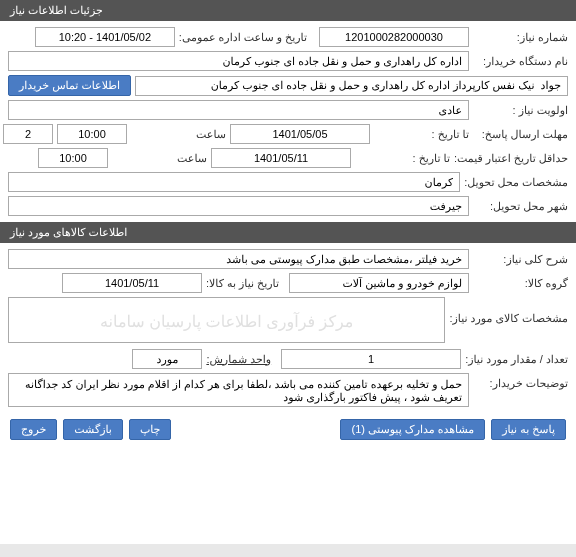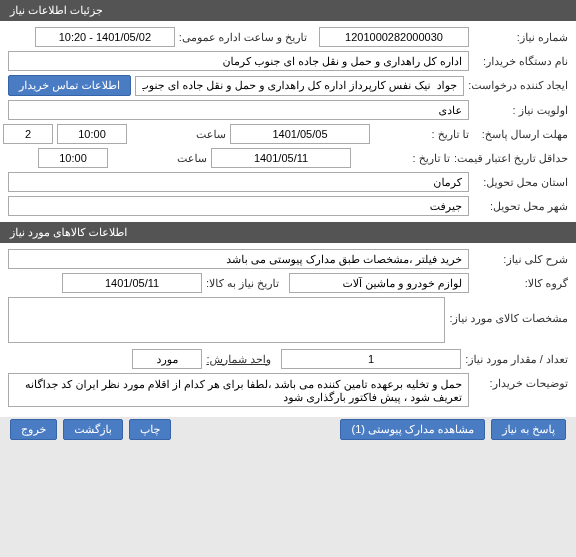--- a/index.html
+++ b/index.html
@@ -11,21 +11,21 @@
       font-family: Tahoma, Arial, sans-serif;
       font-size: 11px;
       background: #e8e8e8;
       width: 576px;
       height: 557px;
       overflow: hidden;
     }
     .app {
       background: #fff;
       width: 576px;
-      height: 417px;
+      height: 544px;
     }
     .header-bar {
       background: #545454;
       color: #fff;
       padding: 4px 10px;
       font-size: 11px;
       display: flex;
       justify-content: flex-end;
     }
     .form-row {
@@ -139,21 +139,20 @@
       <span class="label" style="min-width:auto;padding-right:8px;">تاریخ و ساعت اداره عمومی:</span>
       <input class="input input-date" readonly="" value="1401/05/02 - 10:20" style="">
     </div>
 
     <div class="form-row row-tight">
       <span class="label">نام دستگاه خریدار:</span>
       <input class="input input-wide" readonly="" value="اداره کل راهداری و حمل و نقل جاده ای جنوب کرمان" style="">
     </div>
 
     <div class="form-row row-tight">
-      <span class="label">ایجاد کننده درخواست:</span>
       <input class="input input-wide" readonly="" value="جواد  نیک نفس کارپرداز اداره کل راهداری و حمل و نقل جاده ای جنوب کرمان" style="">
       <button class="btn">اطلاعات تماس خریدار</button>
     </div>
 
     <div class="form-row row-tight">
       <span class="label">اولویت نیاز :</span>
       <input class="input input-wide" readonly="" value="عادی" style="">
     </div>
 
     <div class="form-row row-tight">
@@ -168,21 +167,21 @@
 
     <div class="form-row row-tight">
       <span class="label">حداقل تاریخ اعتبار قیمت:</span>
       <span class="label label-sm">تا تاریخ :</span>
       <input class="input input-date" readonly="" value="1401/05/11" style="">
       <span class="label label-sm">ساعت</span>
       <input class="input input-time" readonly="" value="10:00" style="">
     </div>
 
     <div class="form-row row-tight">
-      <span class="label">استان محل تحویل:</span>
+      <span class="label">مشخصات محل تحویل:</span>
       <input class="input input-wide" readonly="" value="کرمان" style="">
     </div>
 
     <div class="form-row row-tight">
       <span class="label">شهر محل تحویل:</span>
       <input class="input input-wide" readonly="" value="جیرفت" style="">
     </div>
   </div>
 
   <div class="header-bar">
@@ -199,20 +198,21 @@
       <span class="label">گروه کالا:</span>
       <input class="input" style="width: 180px; text-align: right;" readonly="" value="لوازم خودرو و ماشین آلات">
       <span class="label" style="min-width:auto;padding-right:6px;">تاریخ نیاز به کالا:</span>
       <input class="input input-date" readonly="" value="1401/05/11" style="">
     </div>
 
     <div class="form-row row-tight" style="align-items:flex-start;">
       <span class="label" style="padding-top:15px;">مشخصات کالای مورد نیاز:</span>
       <div class="textarea-wm" style="flex:1;">
         <textarea class="textarea" rows="3" readonly="" style=""></textarea>
+        <div class="watermark">مرکز فرآوری اطلاعات پارسیان سامانه</div>
       </div>
     </div>
 
     <div class="form-row row-tight">
       <span class="label">تعداد / مقدار مورد نیاز:</span>
       <input class="input" style="width: 180px; text-align: center;" readonly="" value="1">
       <span class="label" style="min-width:auto;padding-right:6px;text-decoration:underline;">واحد شمارش:</span>
       <input class="input" style="width: 70px;" readonly="" value="مورد">
     </div>
 

